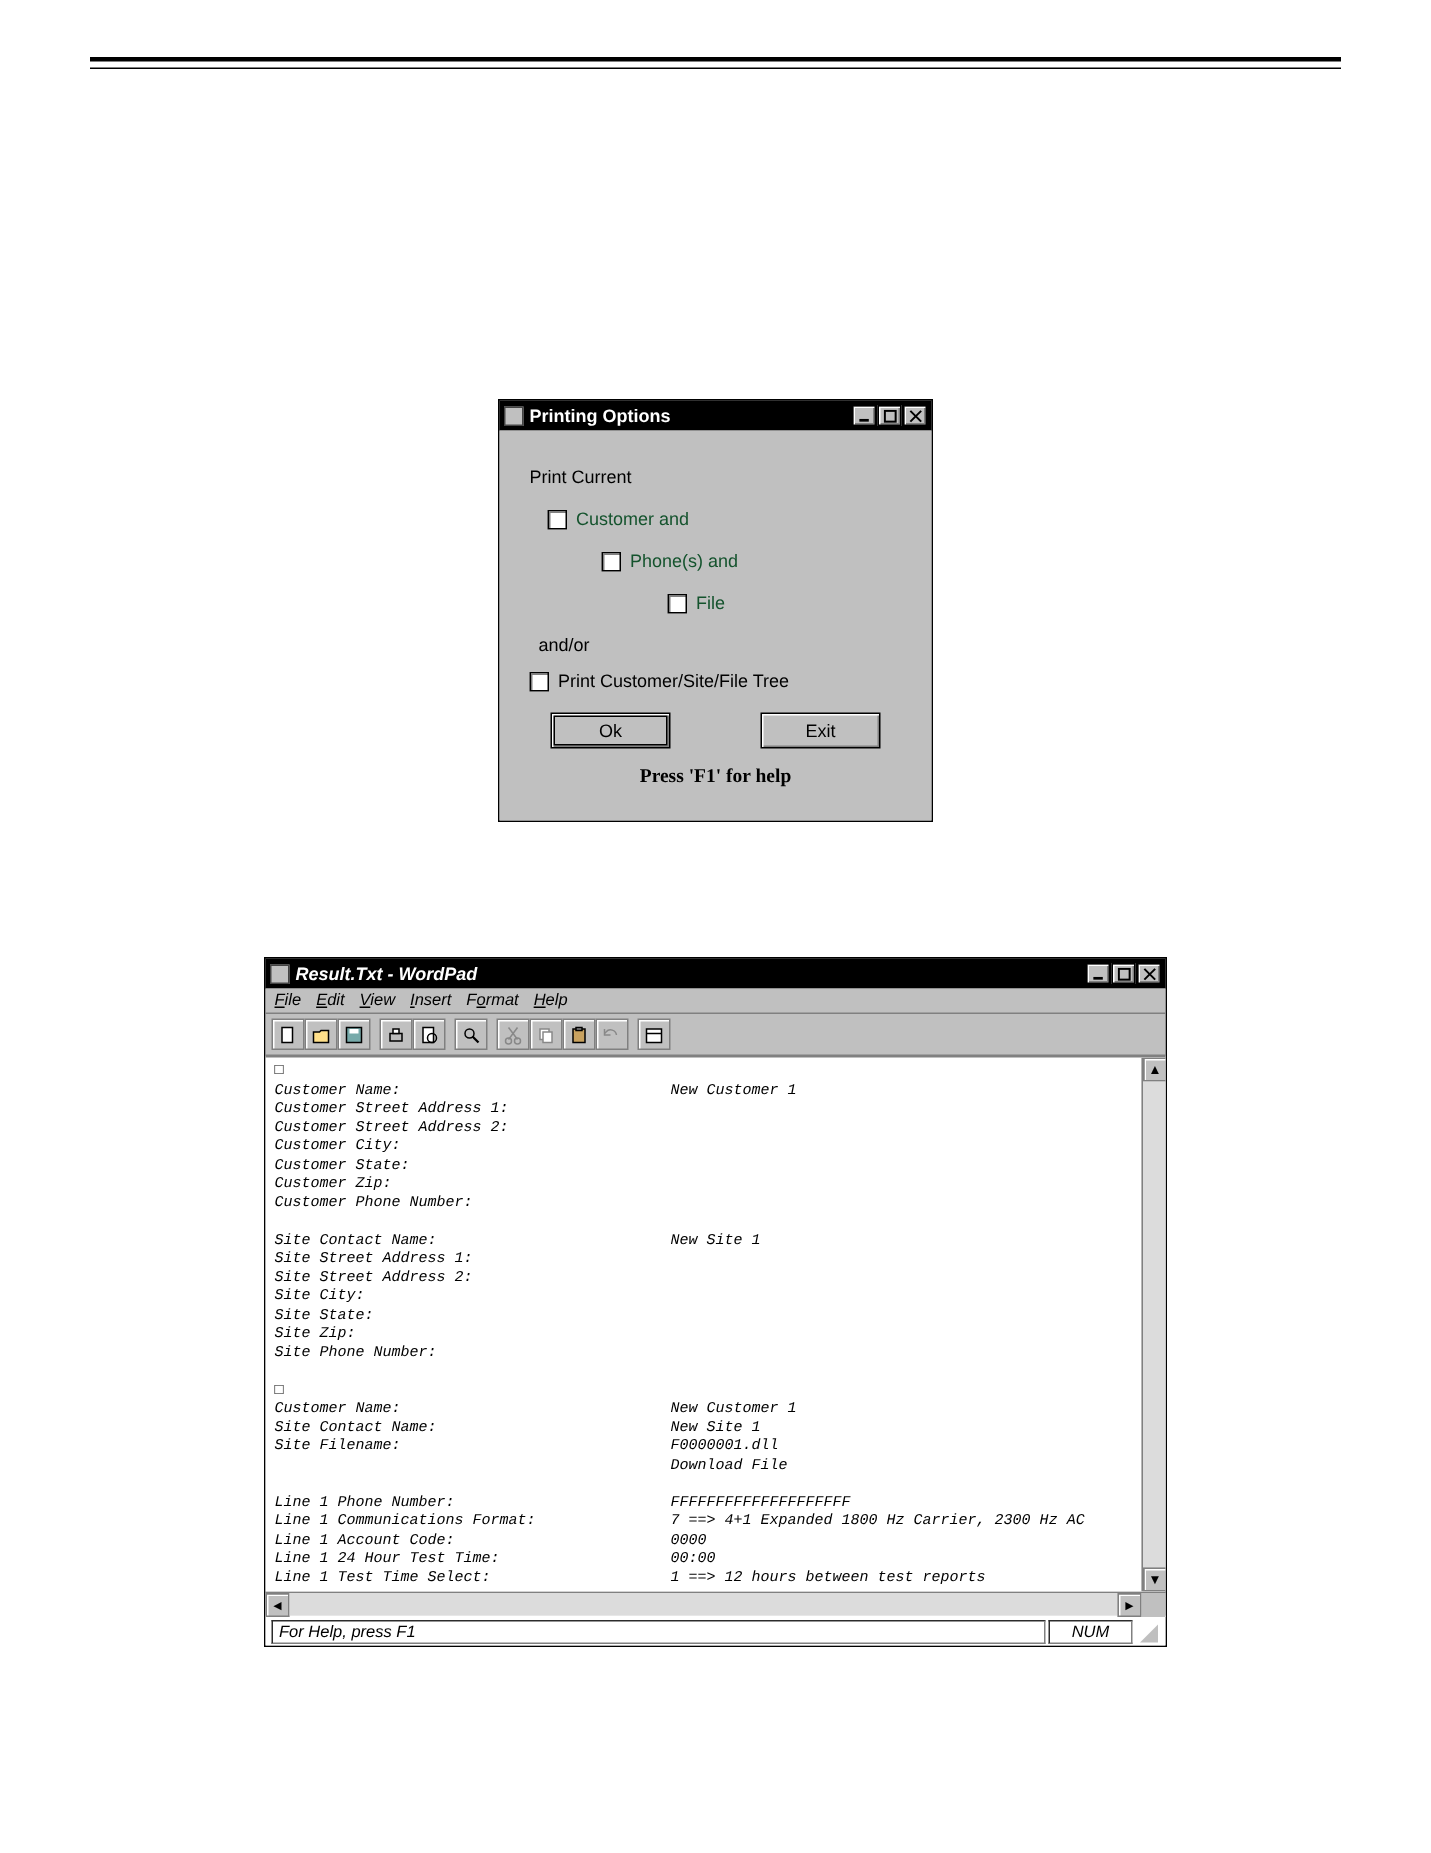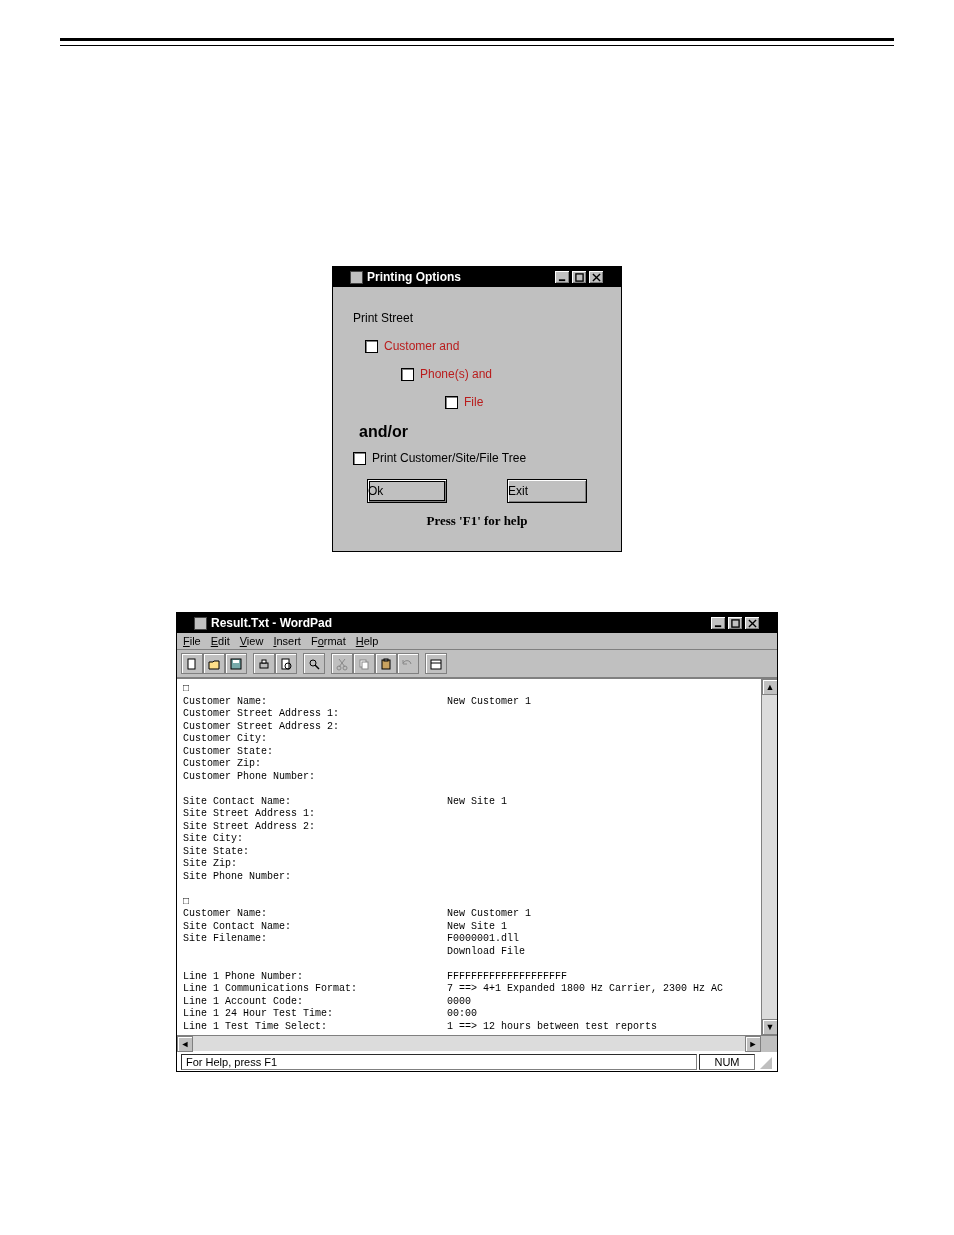--- a/index.html
+++ b/index.html
@@ -9,21 +9,21 @@
   .hr2 { border-top: 1px solid #000; margin: 0 0 40px 0; }
 
   
   .dlg1 {
     width: 290px; margin: 220px auto 60px auto;
     border: 1px solid #000; background: #c0c0c0;
   }
   .titlebar {
     display: flex; align-items: center;
     background: #000; color: #fff;
-    padding: 2px 17px; height: 20px;
+    padding: 2px 3px; height: 20px;
     font-size: 12px; font-weight: bold;
     font-family: Arial, sans-serif;
     text-align: center;
   }
   .titlebar .appicon { width: 13px; height: 13px; background: #c0c0c0; border: 1px solid #444; margin-right: 4px; }
   .titlebar .spacer { flex: 1; }
   .winbtn {
     width: 16px; height: 14px; background: #c0c0c0;
     border: 1px solid #000; display: inline-flex;
     align-items: center; justify-content: center;
@@ -31,40 +31,40 @@
     box-shadow: inset 1px 1px 0 #fff, inset -1px -1px 0 #808080;
   }
   .winbtn svg { width: 9px; height: 9px; }
   .dlg1 .body { padding: 24px 20px 22px 20px; background: #c0c0c0; }
   .row { display: flex; align-items: center; margin-bottom: 14px; font-size: 12px; font-family: Arial, sans-serif; }
   .chk {
     width: 13px; height: 13px; background: #fff;
     border: 1px solid #000; margin-right: 6px; display: inline-block;
     box-shadow: inset 1px 1px 0 #808080;
   }
-  .grey { color: #b91c1c; }
+  .grey { color: #14532d; }
   .indent1 { margin-left: 12px; }
   .indent2 { margin-left: 48px; }
   .indent3 { margin-left: 92px; }
-  .andor { margin: 14px 0 10px 6px; font-size: 16px; font-weight: bold; }
+  .andor { margin: 14px 0 10px 6px; font-size: 12px; }
   .btn {
     width: 80px; height: 24px; background: #c0c0c0;
     border: 1px solid #000;
     box-shadow: inset 1px 1px 0 #fff, inset -1px -1px 0 #808080;
-    font-size: 12px; display: inline-flex; align-items: center; 
+    font-size: 12px; display: inline-flex; align-items: center; justify-content: center;
     font-family: Arial, sans-serif;
   }
   .btn.ok { box-shadow: inset 1px 1px 0 #fff, inset -1px -1px 0 #808080; border: 1px solid #000; outline: 1px solid #000; outline-offset: -3px; }
   .btnrow { display: flex; gap: 60px; justify-content: center; margin: 8px 0 10px 0; }
   .helptxt { text-align: center; font-weight: bold; font-size: 13px; font-family: Liberation Serif, serif; }
 
   
   .dlg2 {
-    width: 602px; margin: 60px auto 0 auto;
-    border: 1px solid #000; background: #c0c0c0;
+    width: 602px; margin: 90px auto 0 auto;
+    border: 1px solid #000; background: #c0c0c0; font-style: italic;
   }
   .menubar {
     display: flex; gap: 10px; padding: 2px 6px;
     font-size: 11px; background: #c0c0c0;
     font-family: Arial, sans-serif;
     border-bottom: 1px solid #808080;
   }
   .menuitem { }
   .menuitem u { text-decoration: underline; }
   .toolbar {
@@ -142,21 +142,21 @@
         </span>
       <span class="winbtn">
           <svg viewBox="0 0 10 10">
             <line x1="1" y1="1" x2="9" y2="9" stroke="#000" stroke-width="1.5"></line>
             <line x1="9" y1="1" x2="1" y2="9" stroke="#000" stroke-width="1.5"></line>
           </svg>
         </span>
     </div>
     <div class="body">
       <div class="row">
-          <span>Print Street</span>
+          <span>Print Current</span>
         </div>
       <div class="row indent1">
         <span class="chk"></span>
         <span class="grey">Customer and</span>
       </div>
       <div class="row indent2">
         <span class="chk"></span>
         <span class="grey">Phone(s) and</span>
       </div>
       <div class="row indent3">

